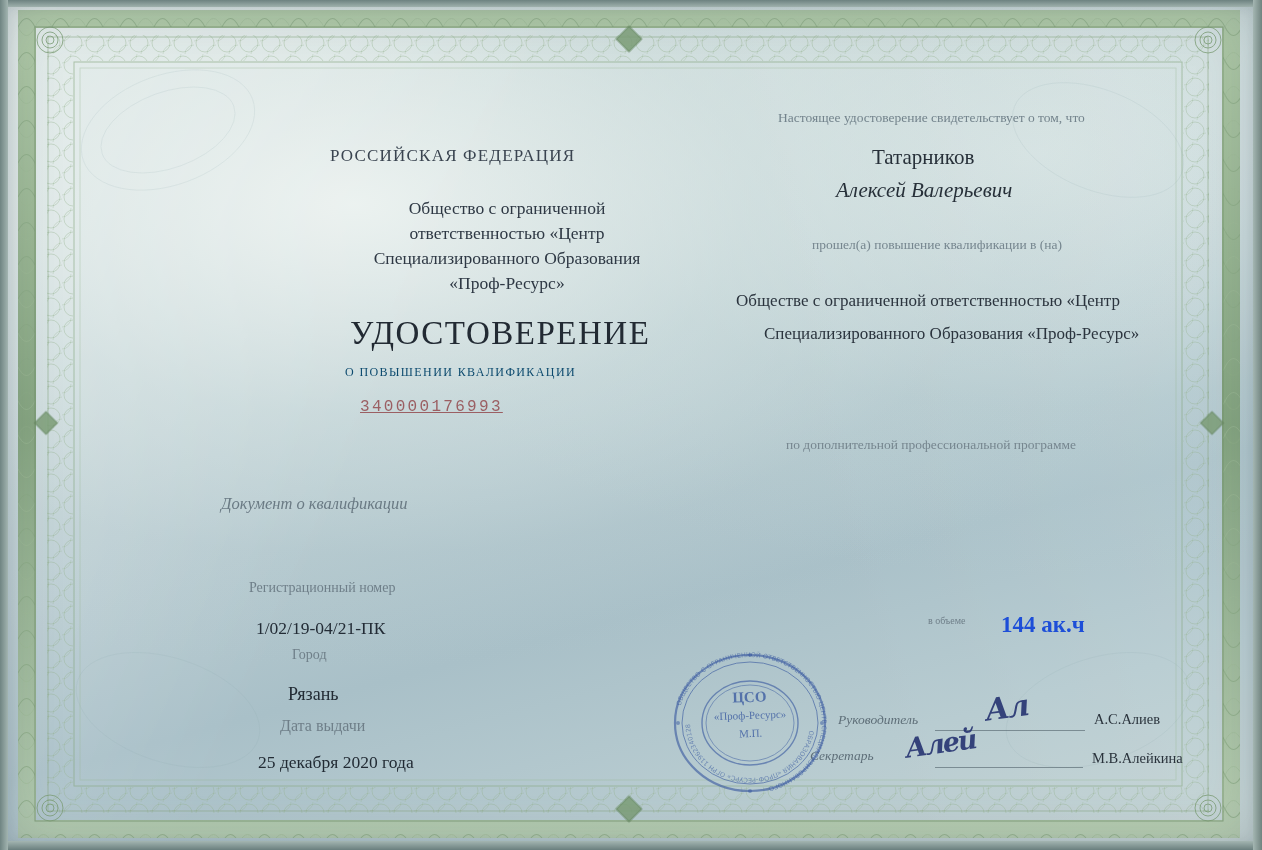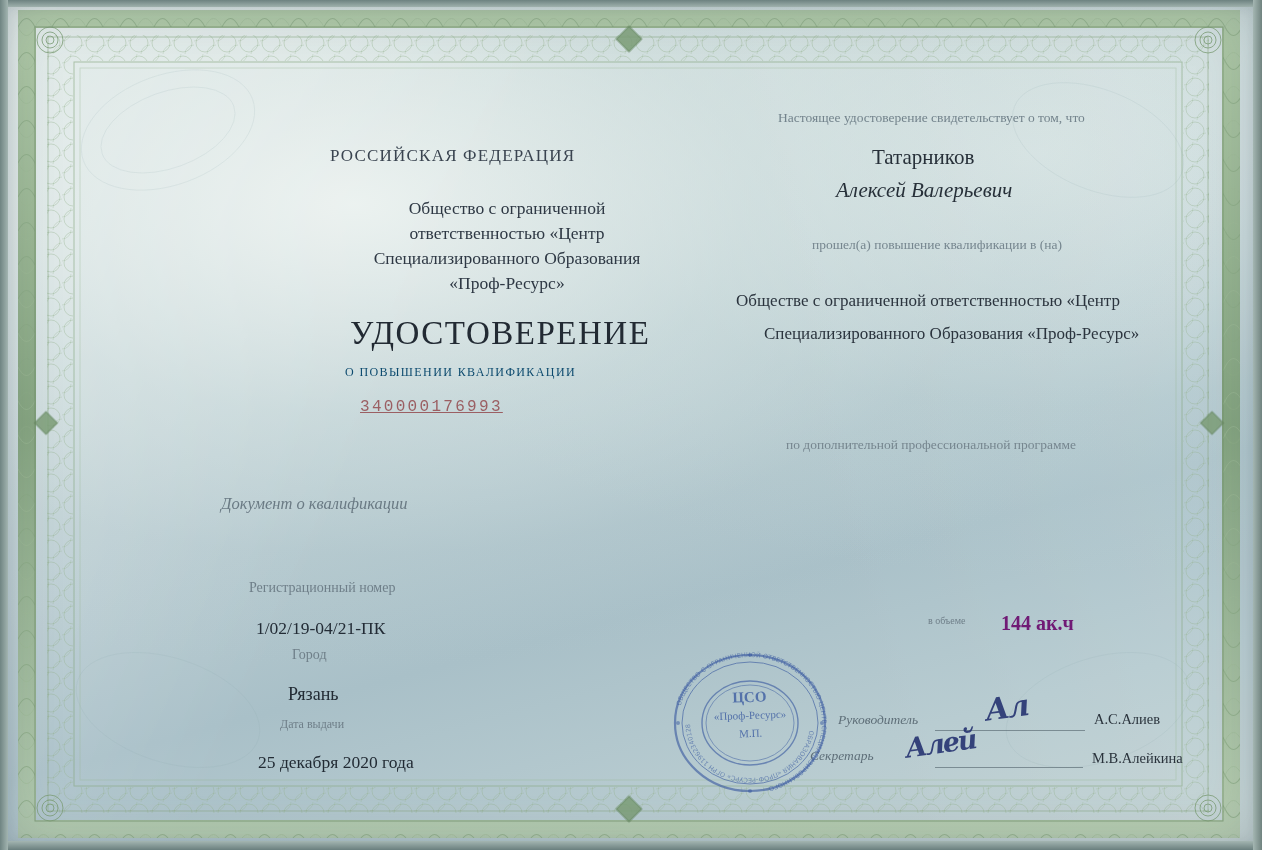--- a/index.html
+++ b/index.html
@@ -108,21 +108,21 @@
     font-size: 14px;
     color: #6f7f89;
   }
   .city-value {
     left: 288px; top: 684px;
     font-size: 18px;
     color: #222b34;
   }
   .date-label {
     left: 280px; top: 717px;
-    font-size: 12px;
+    font-size: 16px;
     color: #6f7f89;
   }
   .date-value {
     left: 258px; top: 752px;
     font-size: 17.5px;
     color: #222b34;
   }
 
   
   .r-intro {
@@ -166,22 +166,22 @@
     font-size: 17px;
     color: #222b34;
   }
   .volume-label {
     left: 928px; top: 615px;
     font-size: 10px;
     color: #6f7f89;
   }
   .volume-value {
     left: 1001px; top: 612px;
-    font-size: 20px; font-weight: bold;
-    color: #701a75;
+    font-size: 23px; font-weight: bold;
+    color: #1d4ed8;
   }
 
   .sig-label-1 { left: 838px; top: 712px; font-size: 13.5px; font-style: italic; color: #5f6f79; }
   .sig-label-2 { left: 810px; top: 748px; font-size: 13.5px; font-style: italic; color: #5f6f79; }
   .sig-name-1 { left: 1094px; top: 711px; font-size: 14.5px; color: #2a333c; }
   .sig-name-2 { left: 1092px; top: 750px; font-size: 14.5px; color: #2a333c; }
   .sig-line { position: absolute; height: 1px; background: rgba(70,85,95,0.55); }
   .sig-line-1 { left: 935px; top: 730px; width: 150px; }
   .sig-line-2 { left: 935px; top: 767px; width: 148px; }
 

